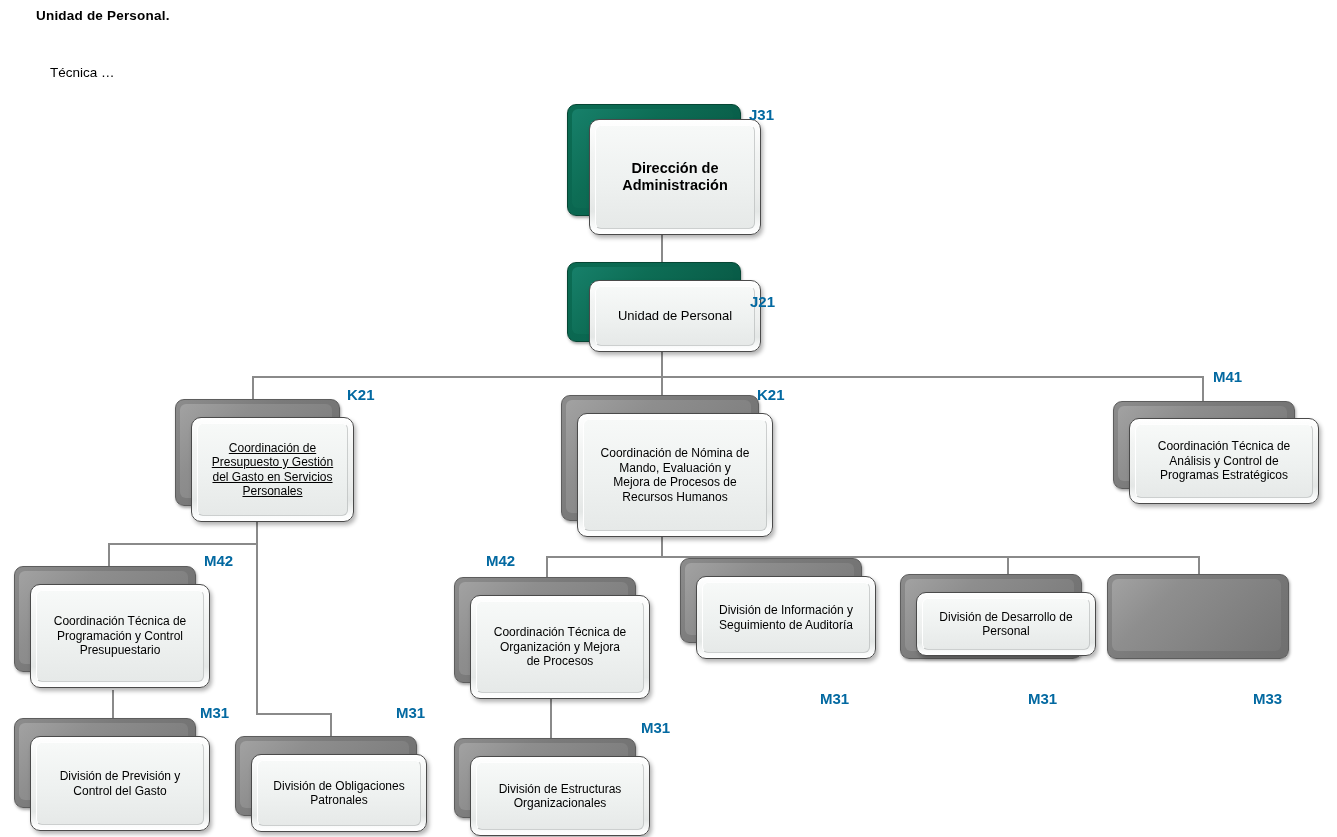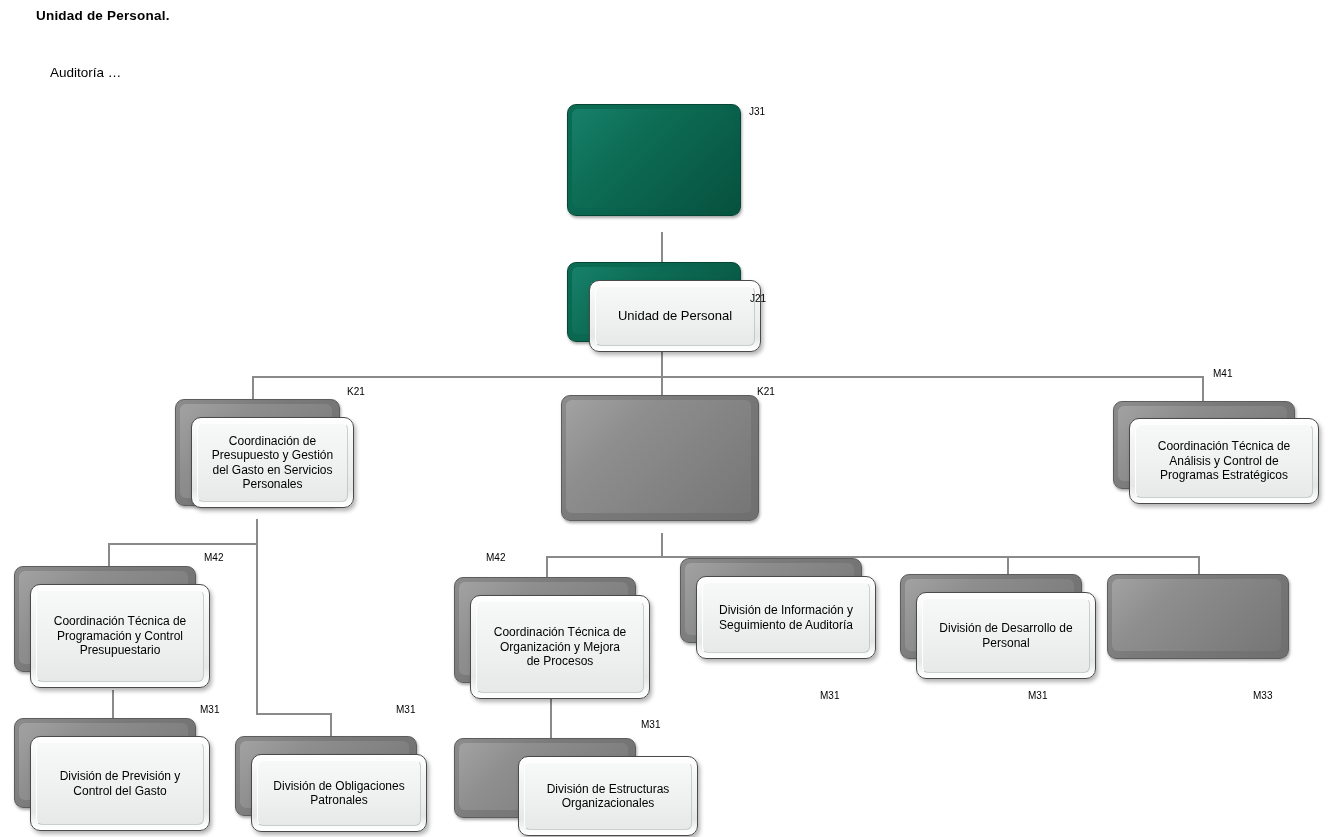--- a/index.html
+++ b/index.html
@@ -86,32 +86,32 @@
     font-size:12px;line-height:14.5px;
     padding:0 8px;
     white-space:pre-line;
   }
   .card.root .card-txt{font-weight:bold;font-size:14.5px;line-height:17.5px;}
   .card.lvl2 .card-txt{font-size:13px;line-height:16px;}
 
   
   .code{
     position:absolute;
-    font-size:10px;font-weight:normal;
-    color:#000000;
+    font-size:15px;font-weight:bold;
+    color:#0369a1;
     white-space:nowrap;
   }
 </style>
 </head>
 <body>
 
 <div id="stage">
 
   <div class="hdr-title">Unidad de Personal.</div>
-  <div class="hdr-sub">Auditoría …</div>
+  <div class="hdr-sub">Técnica …</div>
 
   <div class="ln v" style="left:661px;top:232px;height:34px;"></div>
 
   <div class="ln v" style="left:661px;top:352px;height:25px;"></div>
 
   <div class="ln h" style="left:252px;top:376px;width:952px;"></div>
 
   <div class="ln v" style="left:252px;top:376px;height:28px;"></div>
   <div class="ln v" style="left:661px;top:376px;height:23px;"></div>
   <div class="ln v" style="left:1202px;top:376px;height:28px;"></div>
@@ -130,44 +130,54 @@
   <div class="ln h" style="left:546px;top:556px;width:654px;"></div>
   <div class="ln v" style="left:546px;top:556px;height:24px;"></div>
   <div class="ln v" style="left:768px;top:556px;height:20px;"></div>
   <div class="ln v" style="left:1007px;top:556px;height:20px;"></div>
   <div class="ln v" style="left:1198px;top:556px;height:20px;"></div>
 
   <div class="ln v" style="left:550px;top:692px;height:50px;"></div>
 
   <div class="node" style="left:567px;top:104px;width:205px;height:132px;">
     <div class="plate green" style="width:172px;height:110px;"></div>
+    <div class="card root" style="left:22px;top:15px;width:172px;height:116px;">
+      <span class="card-txt">Dirección de
+Administración</span>
+    </div>
   </div>
   <div class="code" style="left:749px;top:106px;">J31</div>
 
   <div class="node" style="left:567px;top:262px;width:205px;height:95px;">
     <div class="plate green" style="width:172px;height:78px;"></div>
     <div class="card lvl2" style="left:22px;top:18px;width:172px;height:72px;">
       <span class="card-txt">Unidad de Personal</span>
     </div>
   </div>
   <div class="code" style="left:750px;top:258px;margin-top:35px;">J21</div>
 
   <div class="node" style="left:175px;top:399px;width:200px;height:128px;">
     <div class="plate gray" style="width:163px;height:105px;"></div>
-    <div class="card" style="left:16px;top:18px;width:163px;height:91px;">
+    <div class="card" style="left:16px;top:18px;width:163px;height:105px;text-decoration:underline;">
       <span class="card-txt">Coordinación de
 Presupuesto y Gestión
 del Gasto en Servicios
 Personales</span>
     </div>
   </div>
   <div class="code" style="left:347px;top:386px;">K21</div>
 
   <div class="node" style="left:561px;top:395px;width:230px;height:150px;">
     <div class="plate gray" style="width:196px;height:124px;"></div>
+    <div class="card" style="left:16px;top:18px;width:196px;height:124px;">
+      <span class="card-txt">Coordinación de Nómina de
+Mando, Evaluación y
+Mejora de Procesos de
+Recursos Humanos</span>
+    </div>
   </div>
   <div class="code" style="left:757px;top:386px;">K21</div>
 
   <div class="node" style="left:1113px;top:401px;width:210px;height:110px;">
     <div class="plate gray" style="width:180px;height:86px;"></div>
     <div class="card" style="left:16px;top:17px;width:190px;height:86px;">
       <span class="card-txt">Coordinación Técnica de
 Análisis y Control de
 Programas Estratégicos</span>
     </div>
@@ -207,39 +217,39 @@
     <div class="card" style="left:16px;top:18px;width:180px;height:104px;">
       <span class="card-txt">Coordinación Técnica de
 Organización y Mejora
 de Procesos</span>
     </div>
   </div>
   <div class="code" style="left:486px;top:552px;">M42</div>
 
   <div class="node" style="left:454px;top:738px;width:210px;height:100px;">
     <div class="plate gray" style="width:180px;height:78px;"></div>
-    <div class="card" style="left:16px;top:18px;width:180px;height:80px;margin-left:48px;">
+    <div class="card" style="left:16px;top:18px;width:180px;height:80px;">
       <span class="card-txt">División de Estructuras
 Organizacionales</span>
     </div>
   </div>
   <div class="code" style="left:641px;top:719px;">M31</div>
 
   <div class="node" style="left:680px;top:546px;width:210px;height:115px;margin-top:12px;">
     <div class="plate gray" style="width:180px;height:83px;"></div>
     <div class="card" style="left:16px;top:18px;width:180px;height:83px;">
       <span class="card-txt">División de Información y
 Seguimiento de Auditoría</span>
     </div>
   </div>
   <div class="code" style="left:820px;top:690px;">M31</div>
 
   <div class="node" style="left:900px;top:574px;width:210px;height:115px;">
     <div class="plate gray" style="width:180px;height:83px;"></div>
-    <div class="card" style="left:16px;top:18px;width:180px;height:87px;">
+    <div class="card" style="left:16px;top:18px;width:180px;height:64px;">
       <span class="card-txt">División de Desarrollo de
 Personal</span>
     </div>
   </div>
   <div class="code" style="left:1028px;top:690px;">M31</div>
 
   <div class="node" style="left:1107px;top:574px;width:215px;height:115px;">
     <div class="plate gray" style="width:180px;height:83px;"></div>
   </div>
   <div class="code" style="left:1253px;top:690px;">M33</div>

